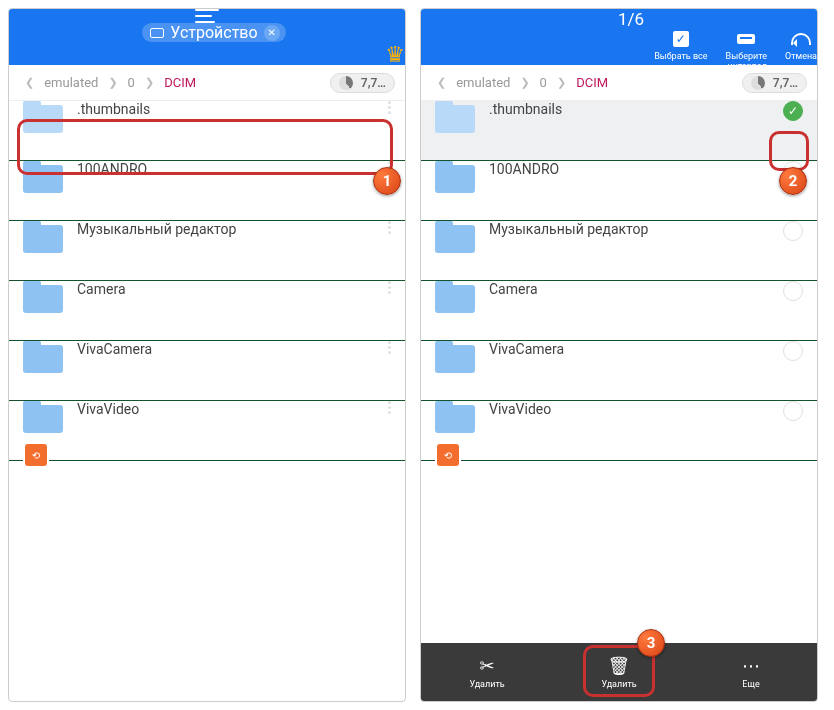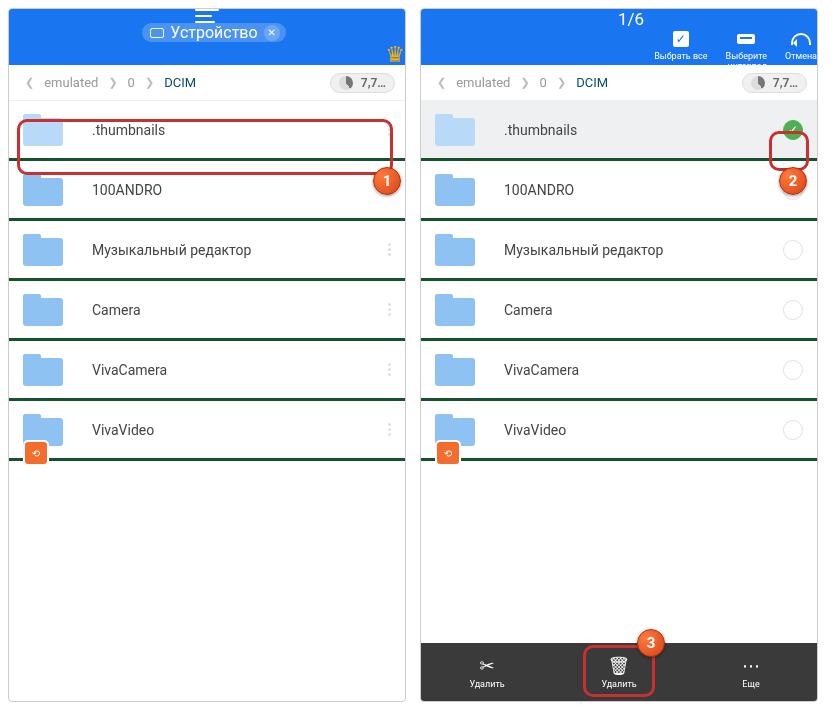--- a/index.html
+++ b/index.html
@@ -18,25 +18,25 @@
 .sel-count { font-size:17px; margin-left:24px; }
 .sel-actions { margin-left:auto; display:flex; gap:18px; }
 .sel-act { display:flex; flex-direction:column; align-items:center; font-size:9px; gap:2px; cursor:pointer; }
 .sel-act-icn { width:20px; height:20px; display:flex; align-items:center; justify-content:center; font-size:14px; }
 .chk-sq { width:16px; height:16px; background:#fff; border-radius:2px; color:#1976f0; font-size:12px; line-height:16px; text-align:center; }
 .undo-icn { width:20px; height:12px; border:2px solid #fff; border-bottom:none; border-radius:10px 10px 0 0; position:relative; }
 .undo-icn::after{content:"";position:absolute;left:-4px;bottom:-2px;border:4px solid transparent;border-right-color:#fff;}
 .breadcrumb { height:36px; display:flex; align-items:center; padding:0 10px; font-size:13px; color:#999; gap:4px; border-bottom:1px solid #eee; }
 .bc-sep { font-size:11px; color:#bbb; margin:0 6px; }
 .bc-item { white-space:nowrap; }
-.bc-item.active { color:#0c4a6e; }
+.bc-item.active { color:#be185d; }
 .storage-pill { margin-left:auto; background:#f0f0f0; border:1px solid #ddd; border-radius:14px; padding:2px 8px; font-size:12px; font-weight:600; color:#666; display:flex; align-items:center; gap:8px; }
 .pie { width:14px; height:14px; border-radius:50%; background:conic-gradient(#777 0 40%,#ddd 40% 100%); }
 .list { flex:1; overflow:hidden; }
-.row { height:60px; display:flex; align-items:center; padding:0 14px; gap:29px; border-bottom:3px solid #14532d; cursor:pointer; position:relative; }
+.row { height:60px; display:flex; padding:0 14px; gap:14px; border-bottom:1px solid #14532d; cursor:pointer; position:relative; }
 .row.sel { background:#eef0f2; }
 .folder { width:40px; height:32px; position:relative; }
 .folder::before{content:"";position:absolute;top:0;left:0;width:18px;height:6px;background:#8ec2f2;border-radius:2px 2px 0 0;}
 .folder::after{content:"";position:absolute;top:4px;left:0;width:40px;height:28px;background:#8ec2f2;border-radius:2px 3px 3px 3px;}
 .row.light .folder::before,.row.light .folder::after{background:#b8d9f7;}
 .fname { font-size:14px; color:#444; flex:1; }
 .circ { width:20px; height:20px; border:1.5px solid #e0e0e0; border-radius:50%; }
 .circ.chk { background:#4caf50; border-color:#4caf50; color:#fff; font-size:12px; line-height:18px; text-align:center; }
 .dots-v { display:flex; flex-direction:column; gap:2px; }
 .dots-v span{width:3px;height:3px;background:#e0e0e0;border-radius:50%;}

